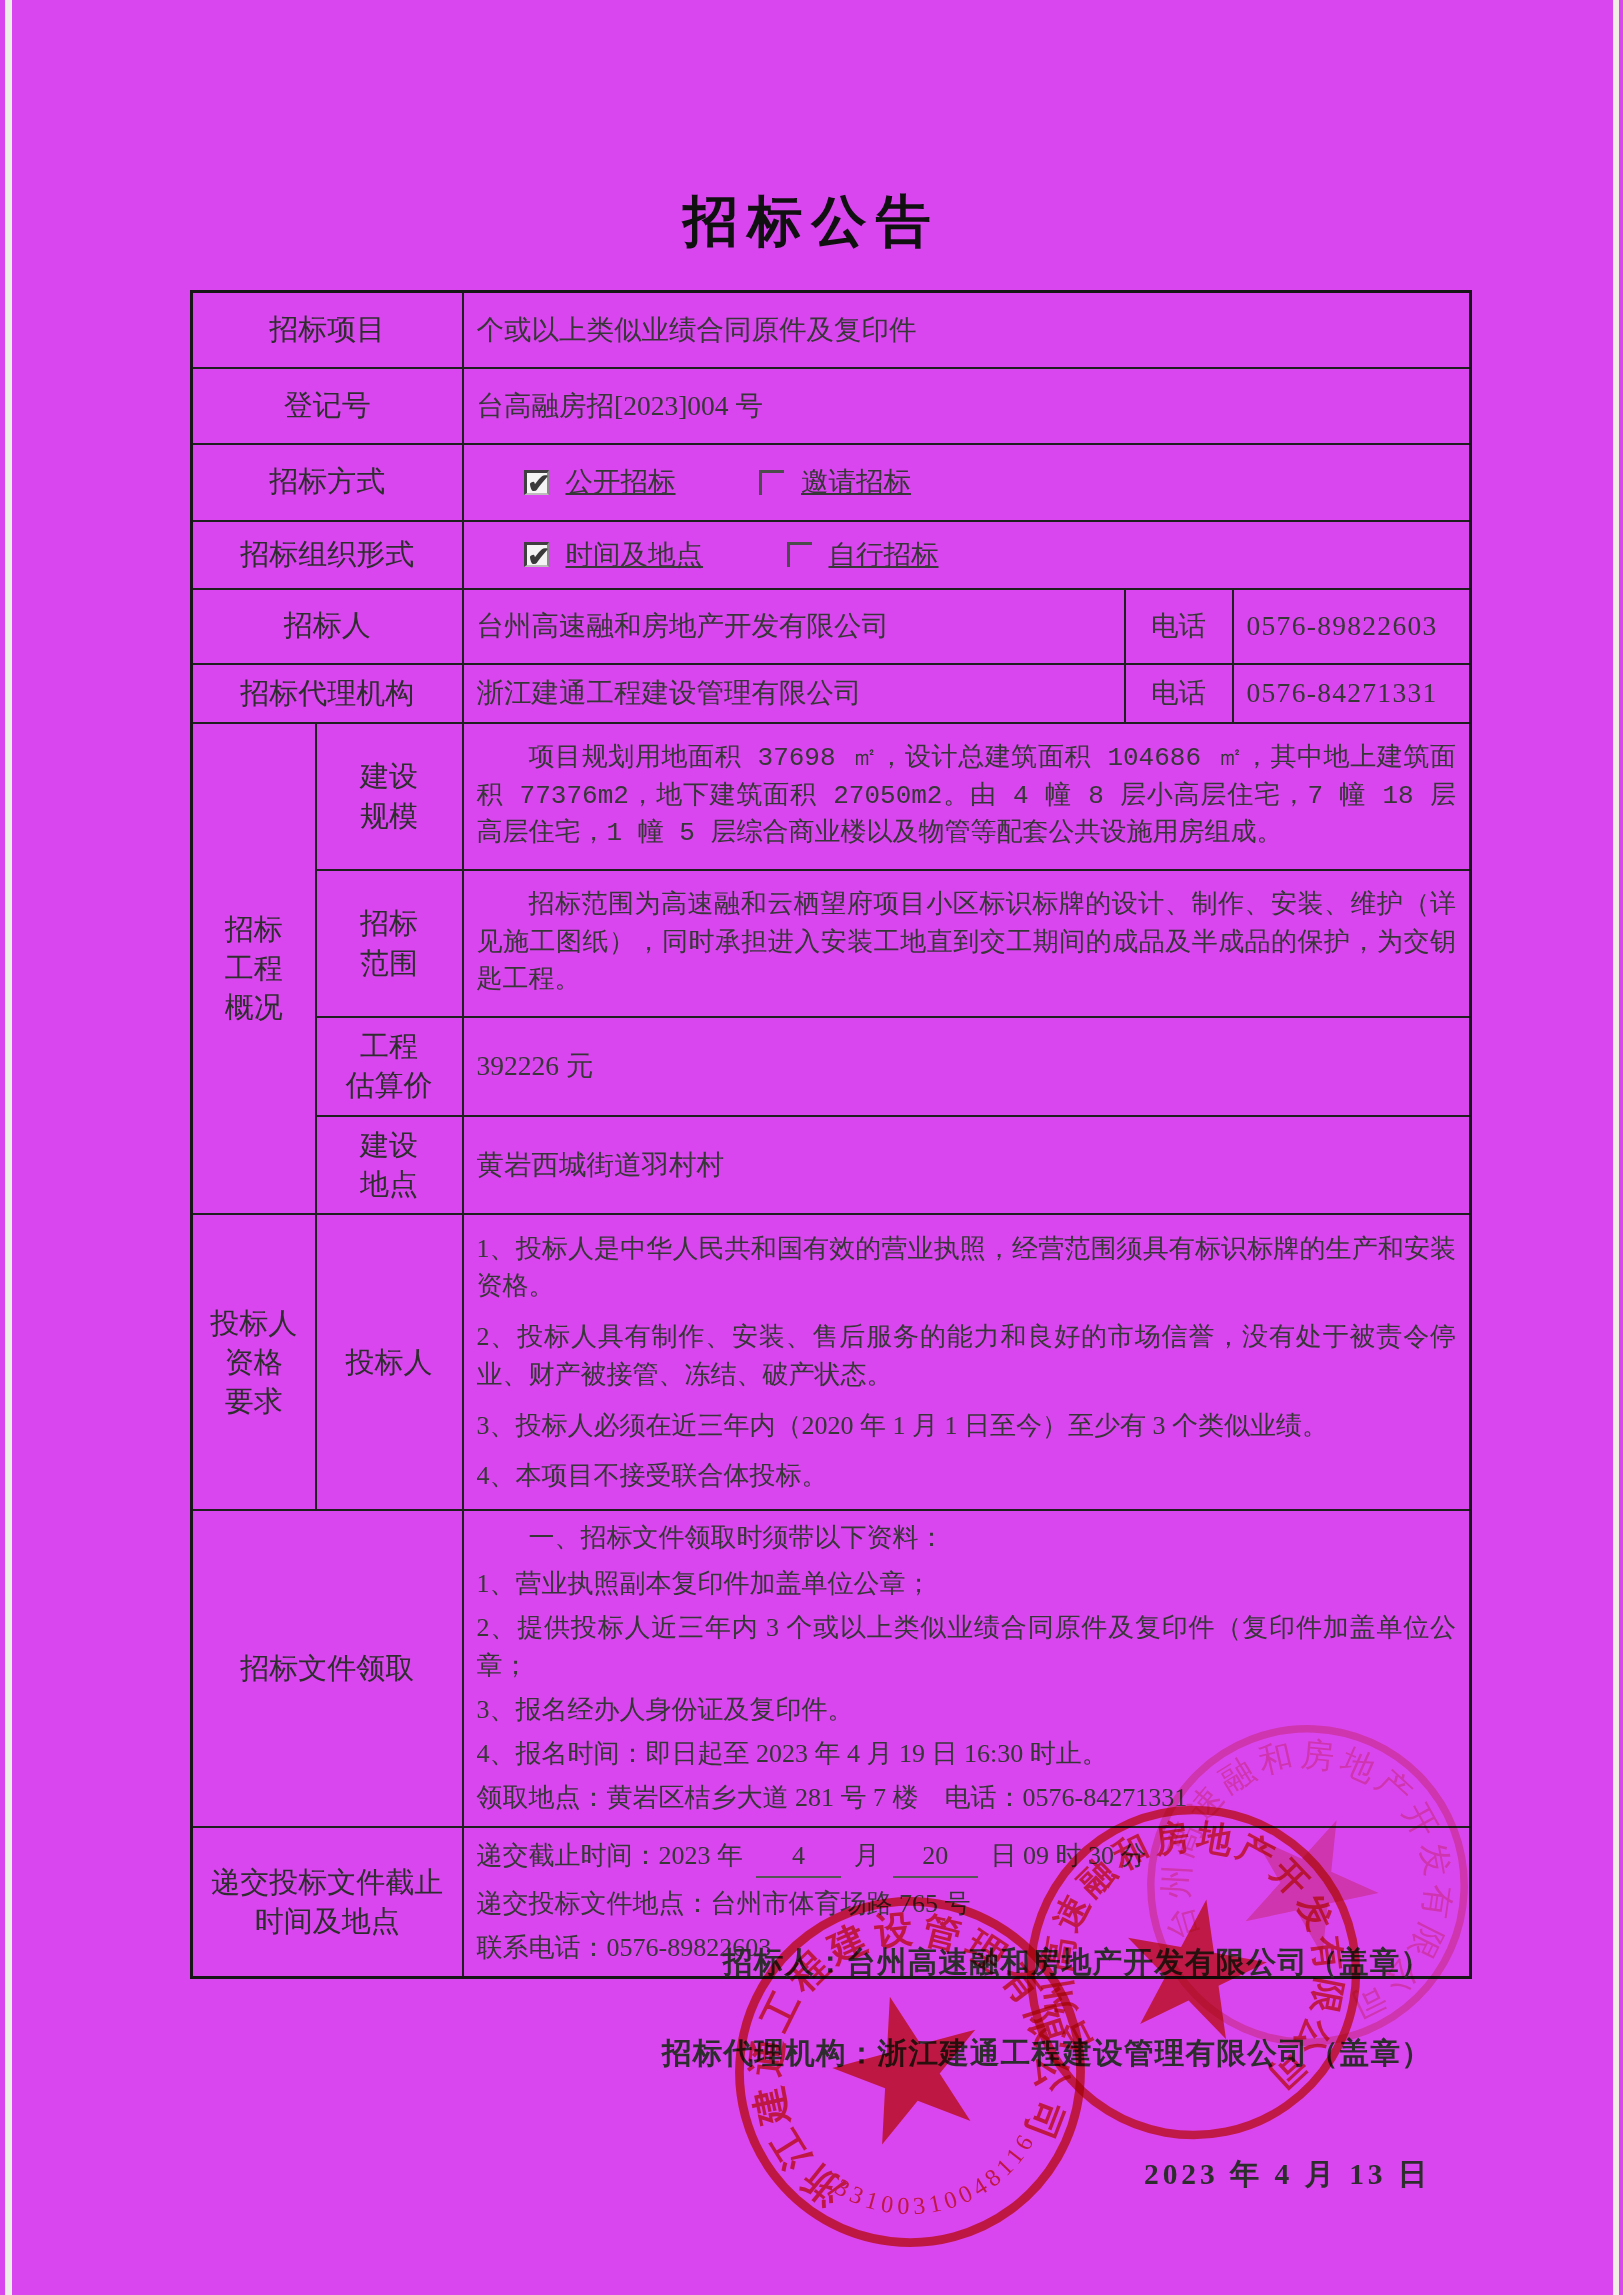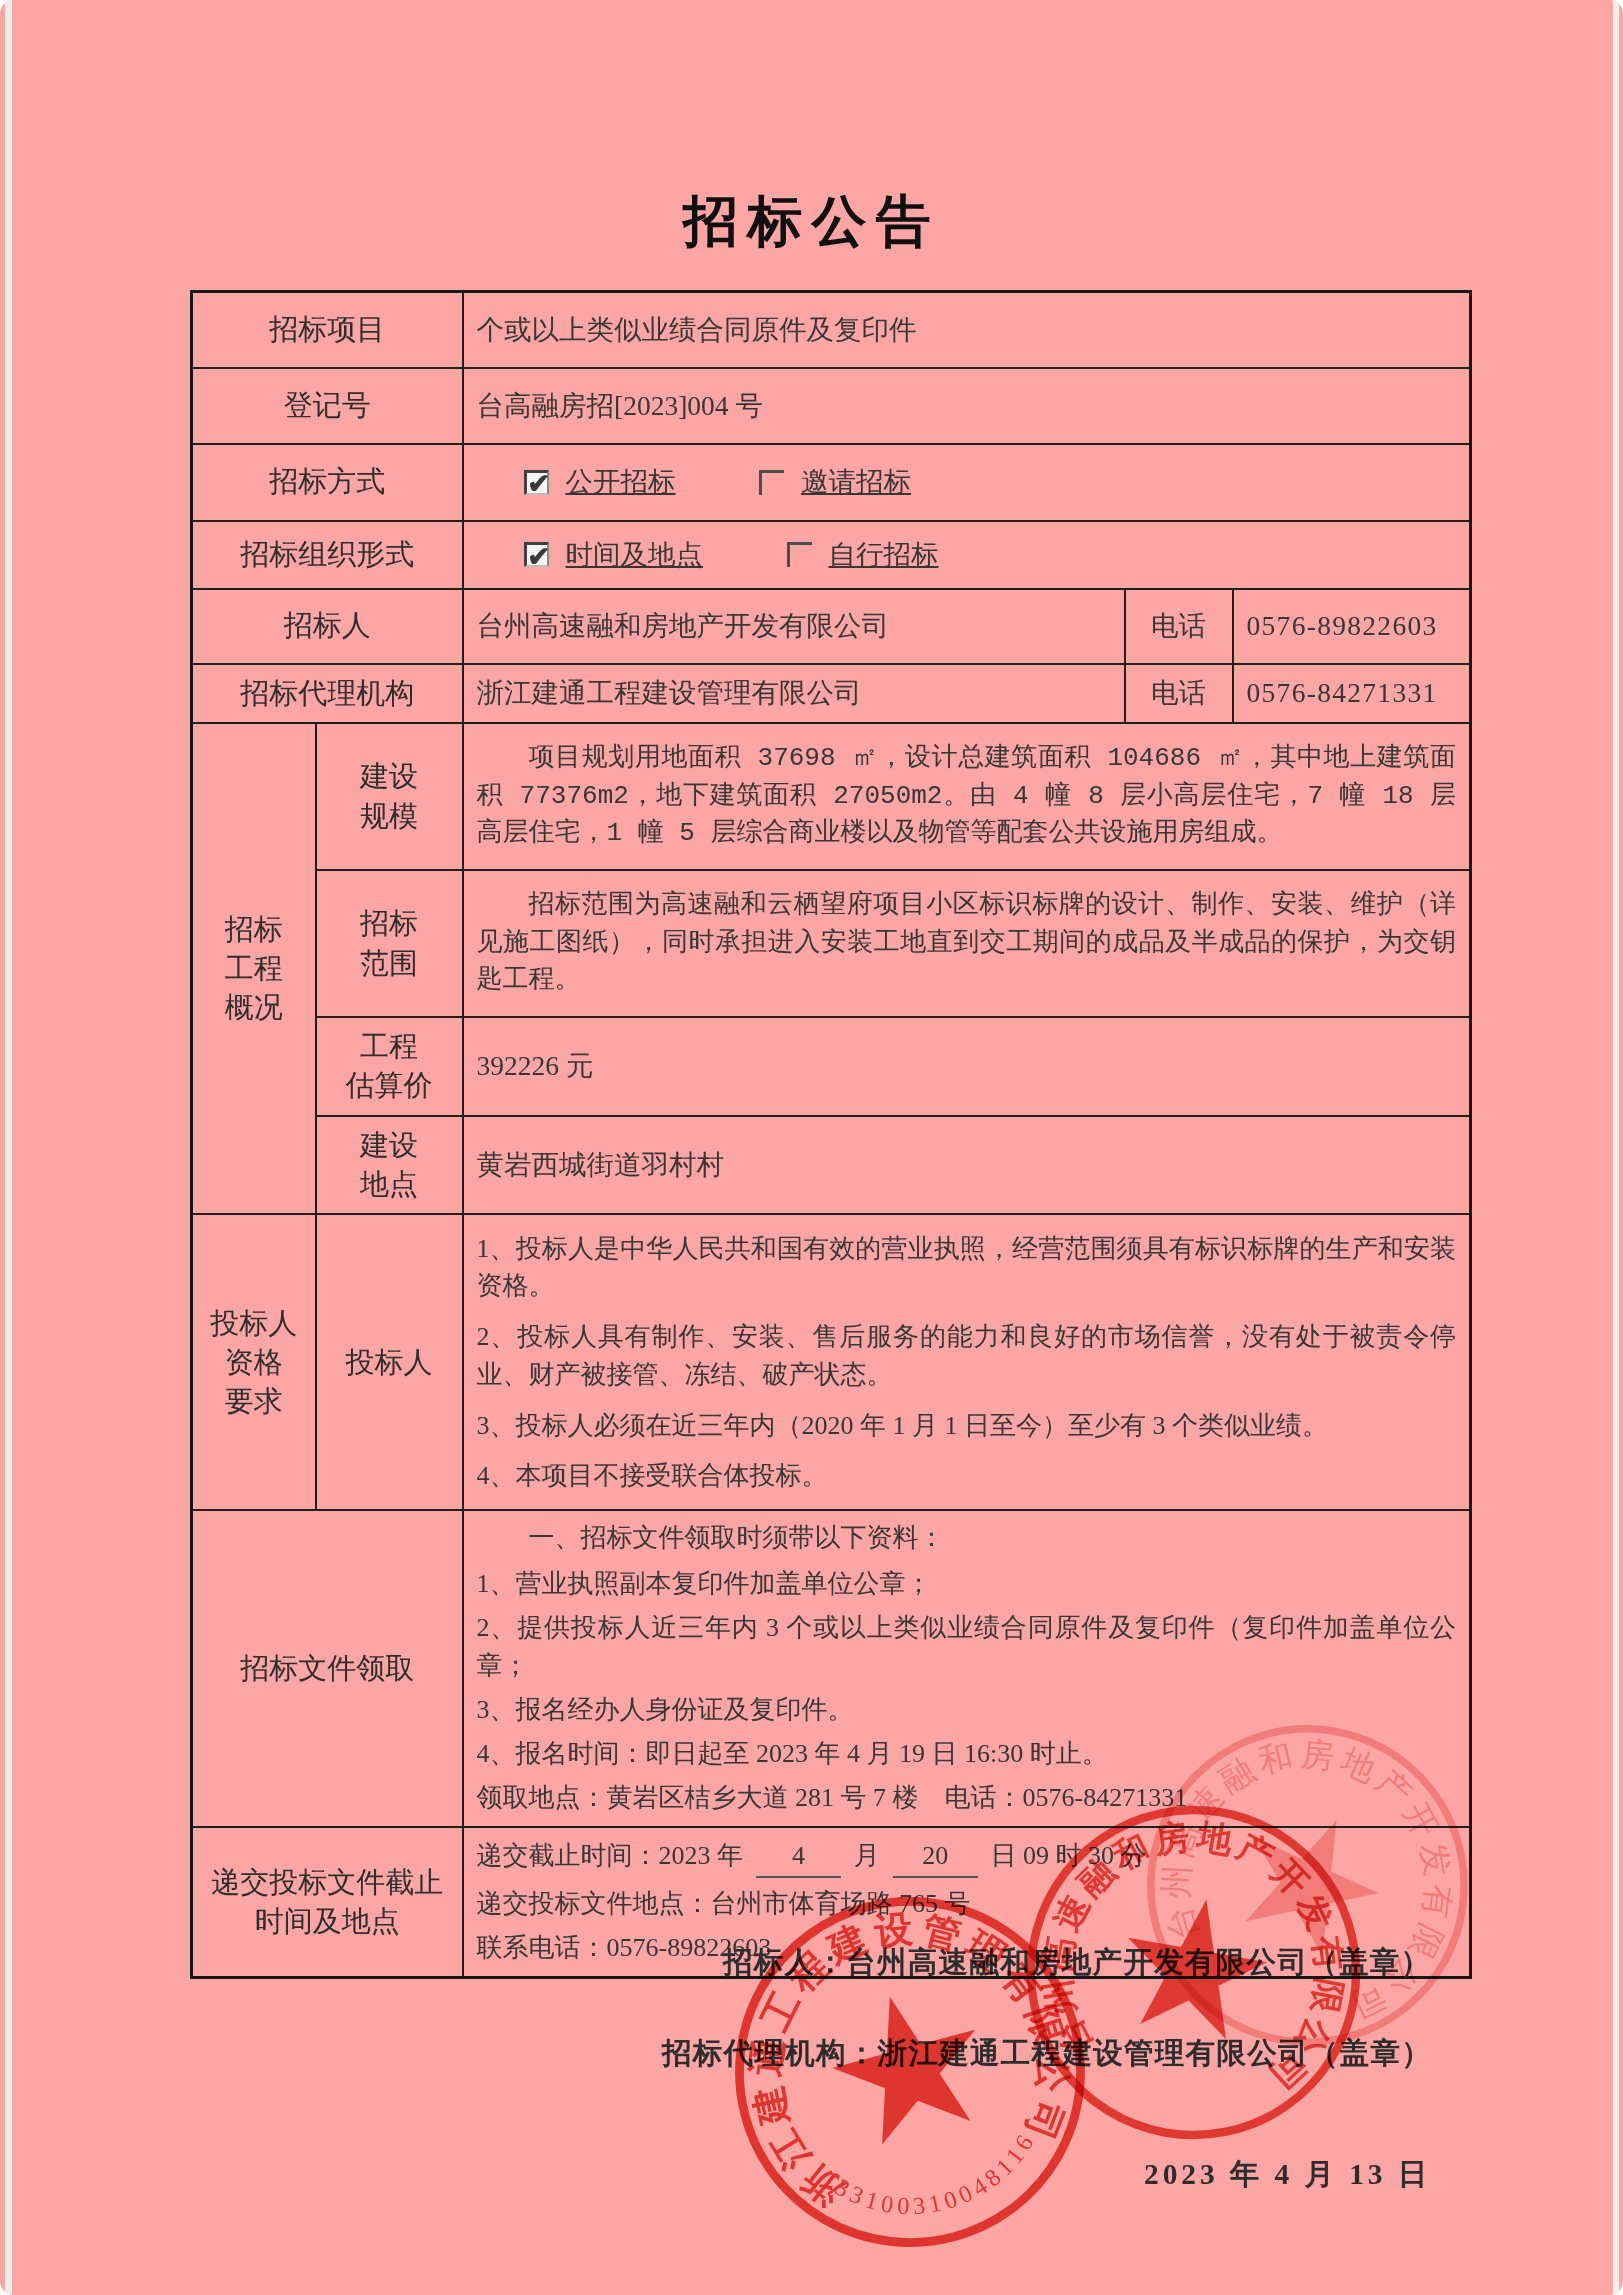--- a/index.html
+++ b/index.html
@@ -1,23 +1,22 @@
 <!DOCTYPE html>
 <html style="font-size:10.5px"><head>
 <meta charset="utf-8">
 <style>
   html,body{margin:0;padding:0;background:#ffffff;}
   .page{
     position:relative;
     width:1623px;height:2295px;
-    background:#fca5a5;
+    background:#d946ef;
     overflow:hidden;
     font-family:"Liberation Serif","DejaVu Serif",serif;
     color:#353535;
-    border-radius:14px;
   }
   .edge-strip{position:absolute;top:0;bottom:0;width:6.5px;background:#ededea;}
   .edge-left{left:5.2px;}
   .edge-right{right:3.9px;background:#f1efe6;}
 
   .doc-title{
     position:absolute;top:185px;left:0;width:100%;
     text-align:center;
     font-size:55px;font-weight:700;color:#101010;
     letter-spacing:9.2px;

